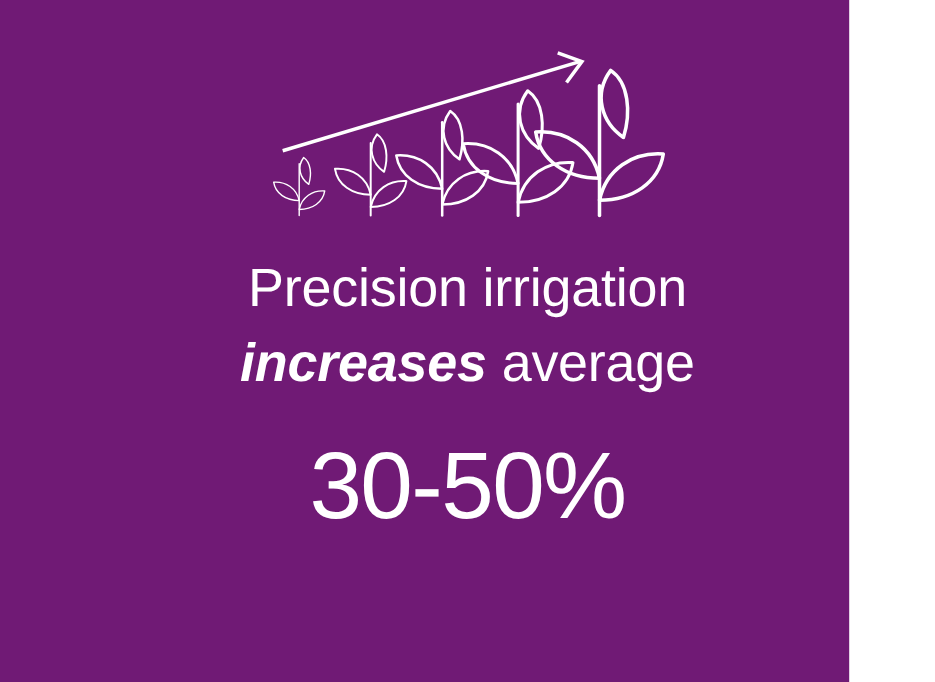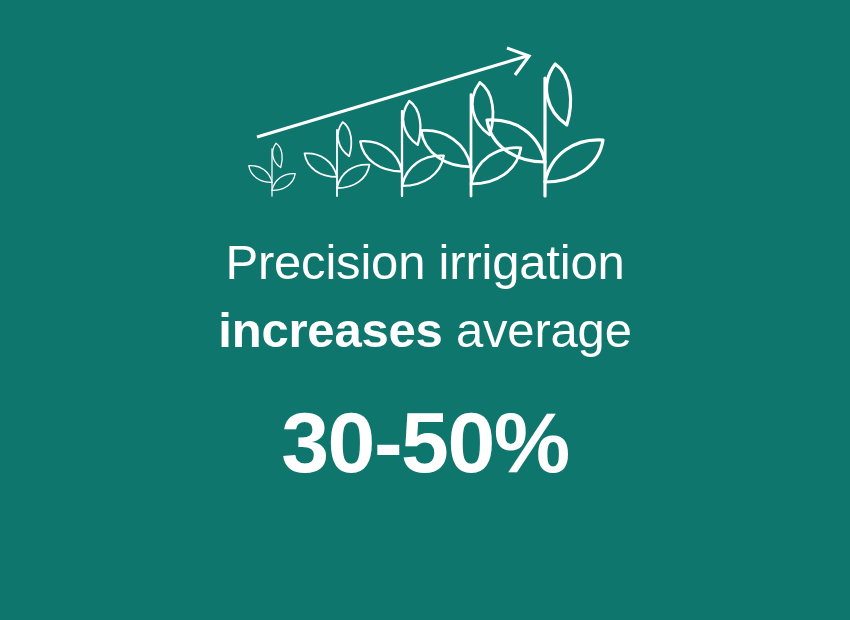--- a/index.html
+++ b/index.html
@@ -7,23 +7,23 @@
     padding: 0;
   }
   body {
     width: 850px;
     height: 620px;
     overflow: hidden;
     font-family: "Liberation Sans", sans-serif;
   }
   #infographic {
     position: relative;
-    width: 850px;
+    width: 772px;
     height: 620px;
-    background: #0f766e;
+    background: #701a75;
     overflow: hidden;
   }
   #growth-illustration {
     position: absolute;
     left: 0;
     top: 0;
     width: 850px;
     height: 230px;
   }
   #statement-block {
@@ -36,25 +36,26 @@
   }
   .statement-line {
     font-size: 49px;
     line-height: 68px;
     font-weight: 300;
     letter-spacing: -0.2px;
     white-space: nowrap;
   }
   .statement-line .em {
     font-weight: 700;
+    font-style: italic;
   }
   #stat-figure {
     font-size: 86px;
     line-height: 104px;
-    font-weight: 700;
+    font-weight: 400;
     letter-spacing: -1.5px;
     margin-top: 26px;
     white-space: nowrap;
   }
 </style>
 </head>
 <body>
 
 <div id="infographic">
 

